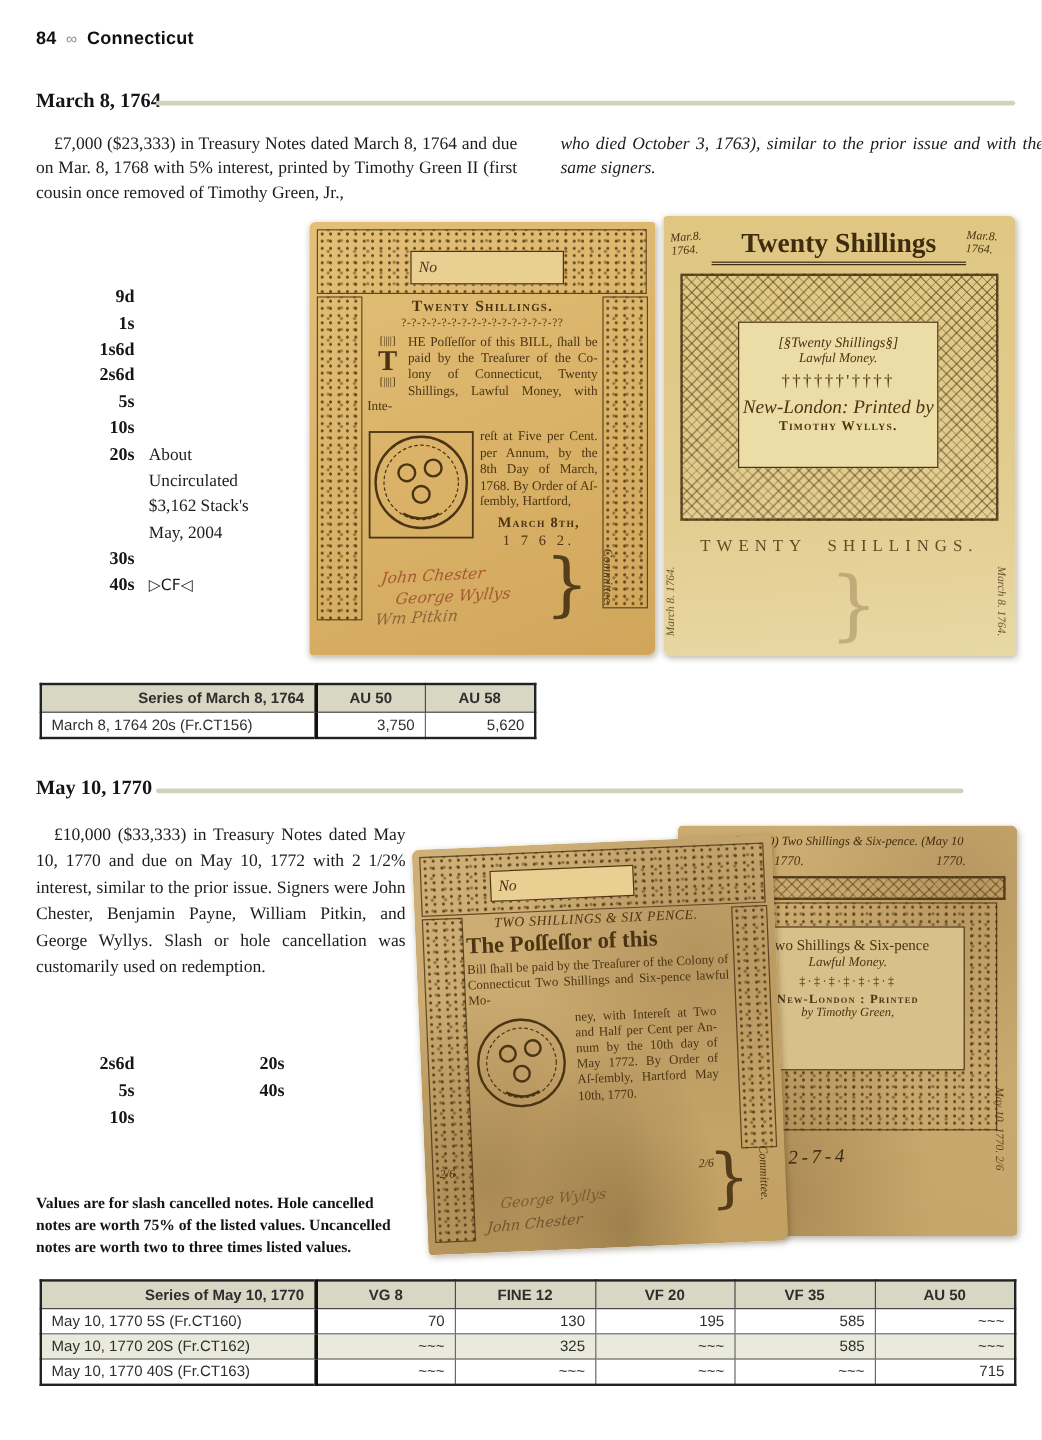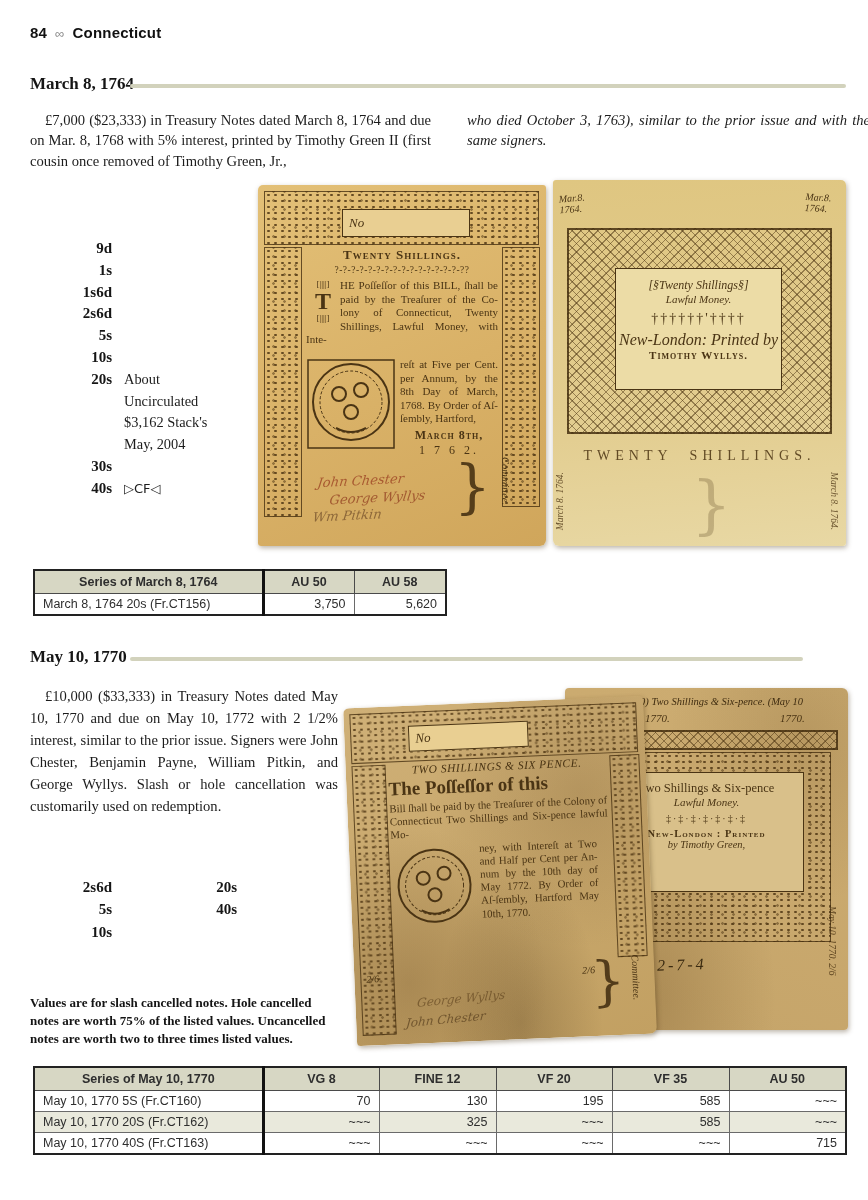--- a/index.html
+++ b/index.html
@@ -20,21 +20,21 @@
   .den-note{font-size:14.4px;line-height:21.8px;white-space:pre-line;color:#1c1c1c;}
   .bold-note{font-weight:bold;font-size:13px;line-height:17.8px;white-space:pre-line;color:#141414;}
   .cf{font-family:"DejaVu Sans",sans-serif;font-size:13px;font-weight:normal;}
 
   
   table.price{border-collapse:collapse;table-layout:fixed;background:#fff;
               font-family:"Liberation Sans",sans-serif;font-size:12.5px;color:#2e2e2e;
               border:2px solid #222;}
   table.price th{background:#d7d7c4;font-weight:bold;padding:4px 8px;border:1px solid #4a4a4a;}
   table.price td{padding:3px 8px;border:1px solid #6a6a6a;}
-  table.price th:first-child,table.price td:first-child{text-align:center;border-right:3px solid #111;}
+  table.price th:first-child,table.price td:first-child{text-align:right;border-right:3px solid #111;}
   table.price th{text-align:center;}
   table.price td{text-align:right;}
   table.price tbody tr:nth-child(even) td{background:#e9e9dc;}
 
   
   .note{position:absolute;box-shadow:1px 2px 5px rgba(60,40,10,.35);color:#4a3414;}
   .n1764f{background:linear-gradient(155deg,#e3c077 0%,#d9b167 55%,#d0a65b 100%);
           border-radius:5px 3px 6px 3px;}
   .n1764b{background:linear-gradient(175deg,#dfc681 0%,#e2cc8e 60%,#e8d8a4 100%);
           border-radius:3px 5px 3px 6px;}
@@ -148,20 +148,21 @@
     <div class="abs sig" style="left:55px;top:323px;font-size:13px;color:rgba(110,74,40,.7);">Wm Pitkin</div>
     <div class="abs brace" style="left:196px;top:268px;font-size:58px;">}</div>
     <div class="abs vert" style="left:242px;top:272px;font-size:10.5px;">Committee.</div>
   </div>
 
   <div class="note n1764b" style="left:553px;top:180px;width:293px;height:366px;">
     <div class="abs" style="left:6px;top:12px;width:40px;font-style:italic;font-size:10px;line-height:11px;transform:rotate(-4deg);">
       <span>Mar.8.</span><br>
       <span>1764.</span>
     </div>
+    <div class="abs" style="left:40px;top:10px;width:212px;text-align:center;font-size:23px;font-weight:bold;color:#3f2c10;border-bottom:3px double #3f2c10;padding-bottom:2px;">Twenty Shillings</div>
     <div class="abs" style="left:252px;top:12px;width:40px;font-style:italic;font-size:10px;line-height:11px;transform:rotate(3deg);">
       <span>Mar.8.</span><br>
       <span>1764.</span>
     </div>
 
     <div class="abs lattice" style="left:14px;top:48px;width:261px;height:202px;"></div>
     <div class="abs panel" style="left:62px;top:88px;width:165px;height:120px;background:#ecdca6;">
       <div style="font-style:italic;font-size:12px;margin-top:9px;">[§Twenty Shillings§]</div>
       <div style="font-style:italic;font-size:11px;">Lawful Money.</div>
       <div style="font-size:14px;letter-spacing:2px;margin:6px 0 4px;">††††††'††††</div>

